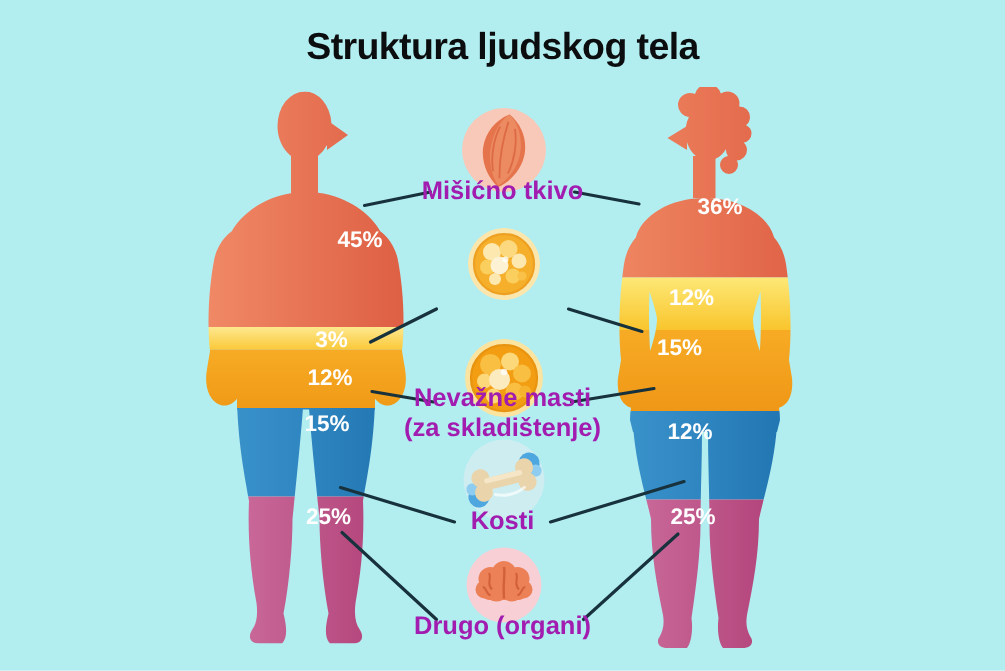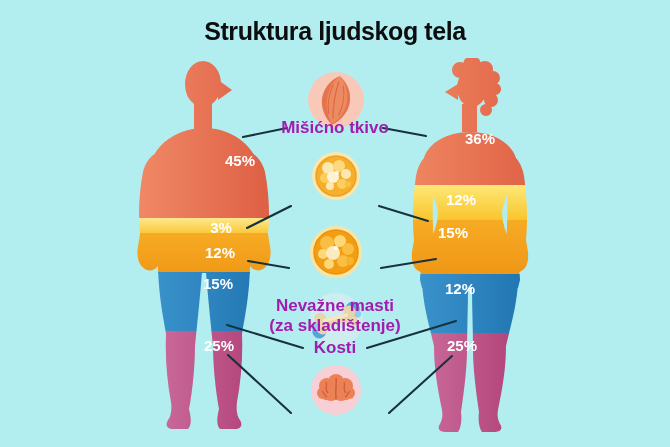--- a/index.html
+++ b/index.html
@@ -204,23 +204,24 @@
       <line x1="289" y1="268" x2="248" y2="261"></line>
       <line x1="381" y1="268" x2="436" y2="259"></line>
       <line x1="303" y1="348" x2="227" y2="325"></line>
       <line x1="367" y1="348" x2="456" y2="321"></line>
       <line x1="291" y1="413" x2="228" y2="355"></line>
       <line x1="389" y1="413" x2="452" y2="356"></line>
     </g>
   </svg>
 
   <div class="clabel" style="left:335px;top:128px;">Mišićno tkivo</div>
-  <div class="clabel" style="left:335px;top:276px;margin-top:40px;">Nevažne masti
+  <div class="clabel" style="left:335px;top:276px;">Nevažne masti
 (za skladištenje)</div>
   <div class="clabel" style="left:335px;top:348px;">Kosti</div>
+  <div class="clabel" style="left:335px;top:418px;">Drugo (organi)</div>
 
   <div class="pct" style="left:240px;top:144px;margin-top:16px;">45%</div>
   <div class="pct" style="left:221px;top:227px;">3%</div>
   <div class="pct" style="left:220px;top:252px;">12%</div>
   <div class="pct" style="left:218px;top:283px;">15%</div>
   <div class="pct" style="left:219px;top:345px;">25%</div>
 
   <div class="pct" style="left:449px;top:138px;margin-left:31px;">36%</div>
   <div class="pct" style="left:461px;top:199px;">12%</div>
   <div class="pct" style="left:453px;top:232px;">15%</div>

